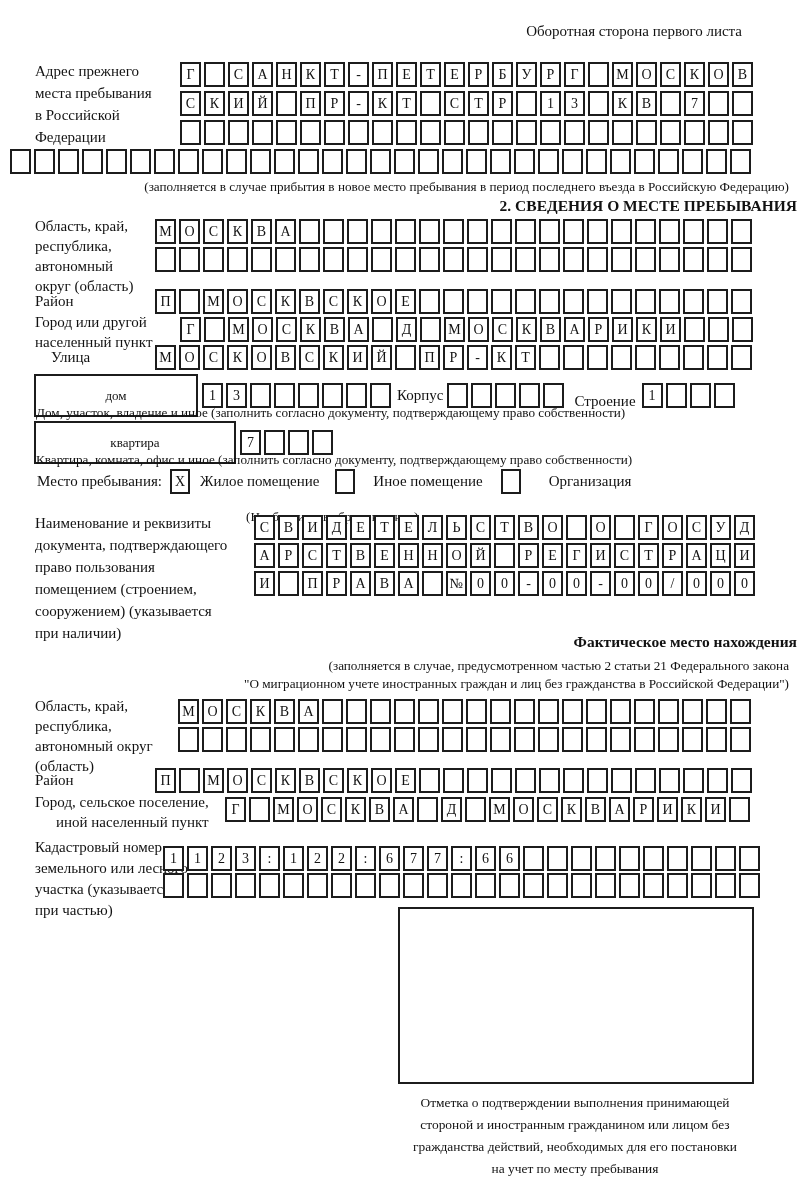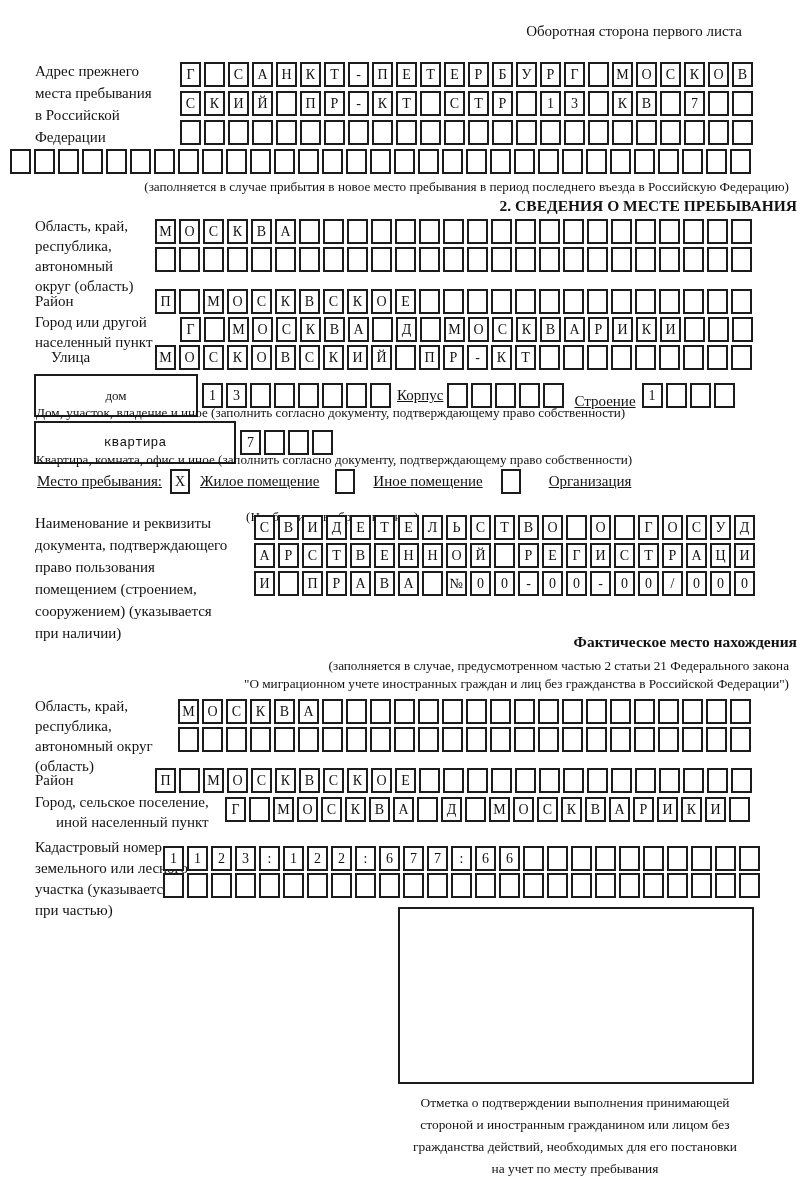--- a/index.html
+++ b/index.html
@@ -16,21 +16,21 @@
   .cell{
     width:21px;height:25px;box-sizing:border-box;border:2px solid #1c1c1c;
     display:flex;align-items:center;justify-content:center;
     font-size:14px;line-height:1;background:#fff;flex:0 0 auto;
   }
   .wide-box{
     box-sizing:border-box;border:2px solid #1c1c1c;height:43px;
     display:flex;align-items:center;justify-content:center;font-size:13px;flex:0 0 auto;
   }
   .inline-row{display:flex;align-items:center;}
-  .inline-label{font-size:15px;white-space:nowrap;text-decoration:underline;}
+  .inline-label{font-size:15px;white-space:nowrap;}
   .cb{
     width:20px;height:25px;box-sizing:border-box;border:2px solid #1c1c1c;
     display:flex;align-items:center;justify-content:center;font-size:14px;flex:0 0 auto;background:#fff;
   }
   .stamp-box{box-sizing:border-box;border:2px solid #1c1c1c;background:#fff;}
 </style>
 </head>
 <body>
 
 <div class="page">
@@ -326,21 +326,21 @@
     <span class="cells">
         <span class="cell">1</span>
         <span class="cell"></span>
         <span class="cell"></span>
         <span class="cell"></span>
       </span>
   </div>
   <div class="abs note" style="left:36px;top:404px;">Дом, участок, владение и иное (заполнить согласно документу, подтверждающему право собственности)</div>
 
   <div class="abs inline-row" style="left:34px;top:421px;">
-    <span class="wide-box" style="width:202px;font-family:Liberation Mono, monospace;">квартира</span>
+    <span class="wide-box" style="width:202px;">квартира</span>
     <span class="cells" style="margin-left:4px;">
         <span class="cell">7</span>
         <span class="cell"></span>
         <span class="cell"></span>
         <span class="cell"></span>
       </span>
   </div>
   <div class="abs note" style="left:36px;top:451px;">Квартира, комната, офис и иное (заполнить согласно документу, подтверждающему право собственности)</div>
 
   <div class="abs inline-row" style="left:37px;top:469px;">

